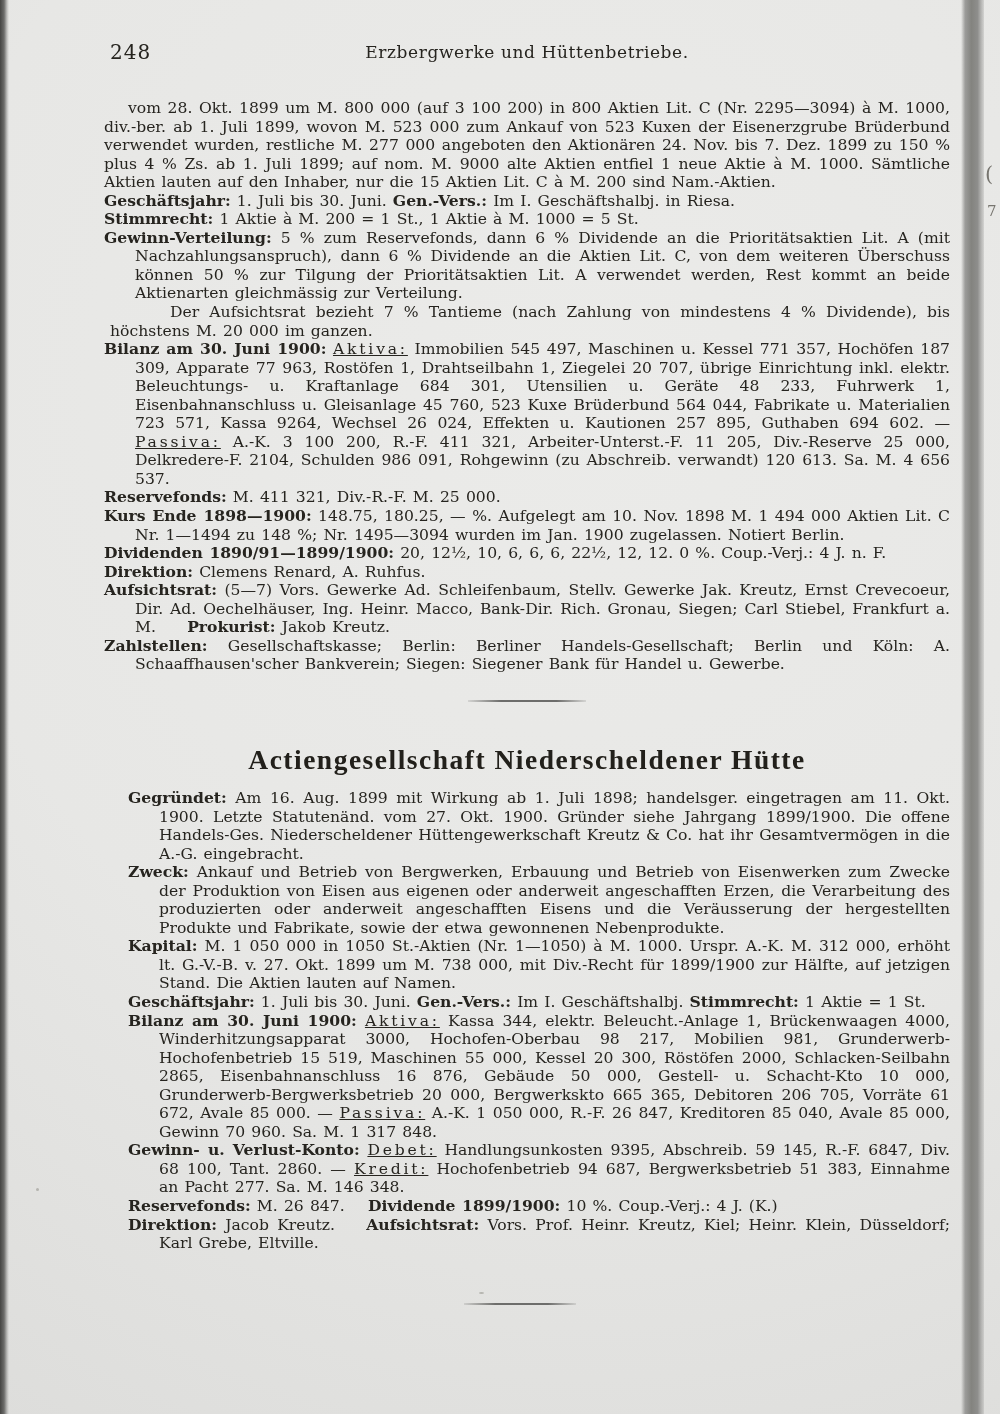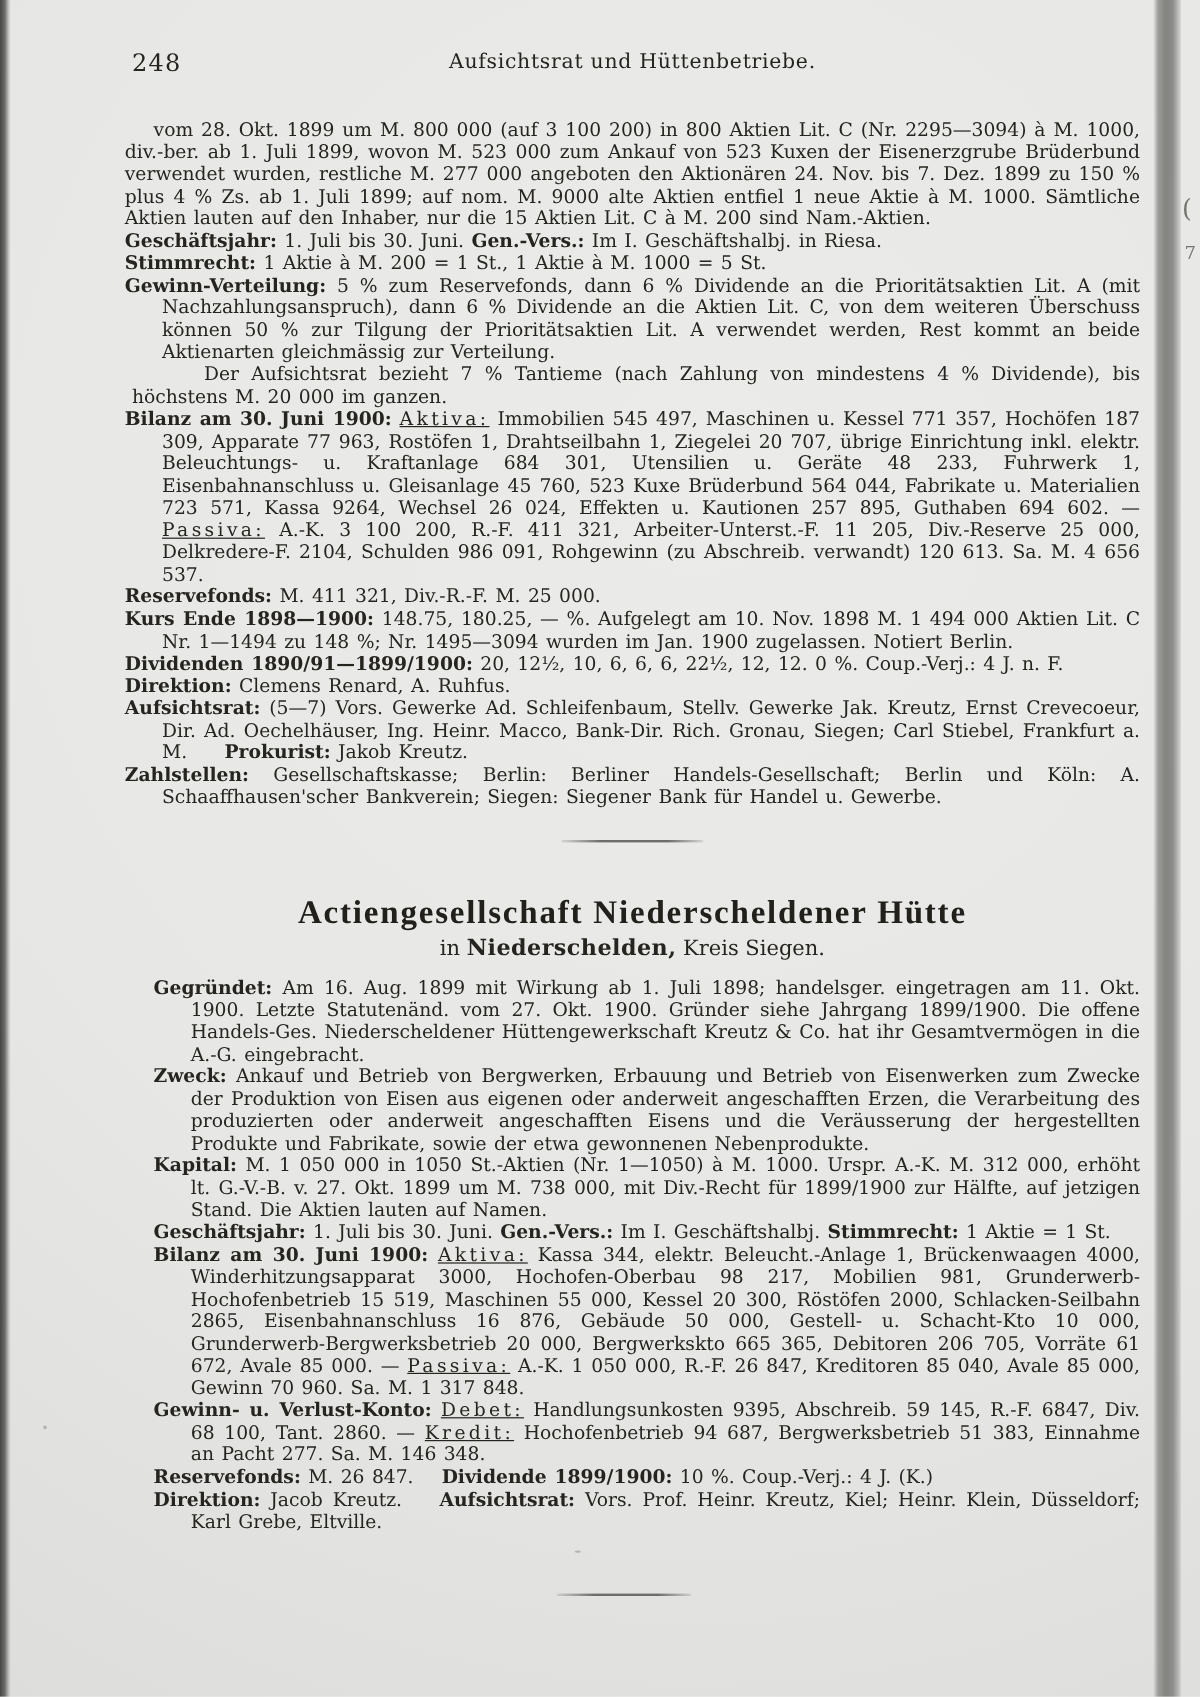--- a/index.html
+++ b/index.html
@@ -46,21 +46,21 @@
 <div class="page">
   <div class="edge-left"></div>
   <div class="gutter"></div>
   <div class="frag frag-paren">(</div>
   <div class="frag frag-seven">7</div>
   <div class="speck" style="left:479px;top:1292px;width:5px;height:2px;"></div>
   <div class="speck" style="left:36px;top:1188px;width:3px;height:3px;"></div>
 
   <div class="header">
     <span class="pagenum">248</span>
-    <span class="runhead">Aufsichtsrat und Hüttenbetriebe.</span>
+    <span class="runhead">Erzbergwerke und Hüttenbetriebe.</span>
   </div>
 
   <div class="column">
     <div>
         <p class="para para-cont"><span class="seg">vom 28. Okt. 1899 um M. 800 000 (auf 3 100 200) in 800 Aktien Lit. C (Nr. 2295—3094) à M. 1000, div.-ber. ab 1. Juli 1899, wovon M. 523 000 zum Ankauf von 523 Kuxen der Eisenerzgrube Brüderbund verwendet wurden, restliche M. 277 000 angeboten den Aktionären 24. Nov. bis 7. Dez. 1899 zu 150 % plus 4 % Zs. ab 1. Juli 1899; auf nom. M. 9000 alte Aktien entfiel 1 neue Aktie à M. 1000.  Sämtliche Aktien lauten auf den Inhaber, nur die 15 Aktien Lit. C à M. 200 sind Nam.-Aktien.</span></p>
         <p class="para para-label"><span class="seg seg-b">Geschäftsjahr:</span><span class="seg"> 1. Juli bis 30. Juni.  </span><span class="seg seg-b">Gen.-Vers.:</span><span class="seg"> Im I. Geschäftshalbj. in Riesa.</span></p>
         <p class="para para-label"><span class="seg seg-b">Stimmrecht:</span><span class="seg"> 1 Aktie à M. 200 = 1 St., 1 Aktie à M. 1000 = 5 St.</span></p>
         <p class="para para-label"><span class="seg seg-b">Gewinn-Verteilung:</span><span class="seg"> 5 % zum Reservefonds, dann 6 % Dividende an die Prioritätsaktien Lit. A (mit Nachzahlungsanspruch), dann 6 % Dividende an die Aktien Lit. C, von dem weiteren Überschuss können 50 % zur Tilgung der Prioritätsaktien Lit. A verwendet werden, Rest kommt an beide Aktienarten gleichmässig zur Verteilung.</span></p>
         <p class="para para-inset"><span class="seg">Der Aufsichtsrat bezieht 7 % Tantieme (nach Zahlung von mindestens 4 % Dividende), bis höchstens M. 20 000 im ganzen.</span></p>
         <p class="para para-label"><span class="seg seg-b">Bilanz am 30. Juni 1900:</span><span class="seg"> </span><span class="seg seg-sp">Aktiva:</span><span class="seg"> Immobilien 545 497, Maschinen u. Kessel 771 357, Hochöfen 187 309, Apparate 77 963, Rostöfen 1, Drahtseilbahn 1, Ziegelei 20 707, übrige Einrichtung inkl. elektr. Beleuchtungs- u. Kraftanlage 684 301, Utensilien u. Geräte 48 233, Fuhrwerk 1, Eisenbahnanschluss u. Gleisanlage 45 760, 523 Kuxe Brüderbund 564 044, Fabrikate u. Materialien 723 571, Kassa 9264, Wechsel 26 024, Effekten u. Kautionen 257 895, Guthaben 694 602. — </span><span class="seg seg-sp">Passiva:</span><span class="seg"> A.-K. 3 100 200, R.-F. 411 321, Arbeiter-Unterst.-F. 11 205, Div.-Reserve 25 000, Delkredere-F. 2104, Schulden 986 091, Rohgewinn (zu Abschreib. verwandt) 120 613.  Sa. M. 4 656 537.</span></p>
@@ -68,21 +68,20 @@
         <p class="para para-label"><span class="seg seg-b">Kurs Ende 1898—1900:</span><span class="seg"> 148.75, 180.25, — %.  Aufgelegt am 10. Nov. 1898 M. 1 494 000 Aktien Lit. C Nr. 1—1494 zu 148 %; Nr. 1495—3094 wurden im Jan. 1900 zugelassen.  Notiert Berlin.</span></p>
         <p class="para para-label"><span class="seg seg-b">Dividenden 1890/91—1899/1900:</span><span class="seg"> 20, 12½, 10, 6, 6, 6, 22½, 12, 12. 0 %.  Coup.-Verj.: 4 J. n. F.</span></p>
         <p class="para para-label"><span class="seg seg-b">Direktion:</span><span class="seg"> Clemens Renard, A. Ruhfus.</span></p>
         <p class="para para-label"><span class="seg seg-b">Aufsichtsrat:</span><span class="seg"> (5—7) Vors. Gewerke Ad. Schleifenbaum, Stellv. Gewerke Jak. Kreutz, Ernst Crevecoeur, Dir. Ad. Oechelhäuser, Ing. Heinr. Macco, Bank-Dir. Rich. Gronau, Siegen; Carl Stiebel, Frankfurt a. M.  </span><span class="seg seg-b">Prokurist:</span><span class="seg"> Jakob Kreutz.</span></p>
         <p class="para para-label"><span class="seg seg-b">Zahlstellen:</span><span class="seg"> Gesellschaftskasse; Berlin: Berliner Handels-Gesellschaft; Berlin und Köln: A. Schaaffhausen'scher Bankverein; Siegen: Siegener Bank für Handel u. Gewerbe.</span></p>
       </div>
 
     <div class="rule"></div>
 
     <h1 class="company-title">Actiengesellschaft Niederscheldener Hütte</h1>
-    <div class="company-loc"><span>in </span><span class="loc-bold">Niederschelden,</span><span> Kreis Siegen.</span></div>
 
     <div class="entry-2">
         <p class="para para-label"><span class="seg seg-b">Gegründet:</span><span class="seg"> Am 16. Aug. 1899 mit Wirkung ab 1. Juli 1898; handelsger. eingetragen am 11. Okt. 1900.  Letzte Statutenänd. vom 27. Okt. 1900.  Gründer siehe Jahrgang 1899/1900. Die offene Handels-Ges. Niederscheldener Hüttengewerkschaft Kreutz &amp; Co. hat ihr Gesamtvermögen in die A.-G. eingebracht.</span></p>
         <p class="para para-label"><span class="seg seg-b">Zweck:</span><span class="seg"> Ankauf und Betrieb von Bergwerken, Erbauung und Betrieb von Eisenwerken zum Zwecke der Produktion von Eisen aus eigenen oder anderweit angeschafften Erzen, die Verarbeitung des produzierten oder anderweit angeschafften Eisens und die Veräusserung der hergestellten Produkte und Fabrikate, sowie der etwa gewonnenen Nebenprodukte.</span></p>
         <p class="para para-label"><span class="seg seg-b">Kapital:</span><span class="seg"> M. 1 050 000 in 1050 St.-Aktien (Nr. 1—1050) à M. 1000.  Urspr. A.-K. M. 312 000, erhöht lt. G.-V.-B. v. 27. Okt. 1899 um M. 738 000, mit Div.-Recht für 1899/1900 zur Hälfte, auf jetzigen Stand.  Die Aktien lauten auf Namen.</span></p>
         <p class="para para-label"><span class="seg seg-b">Geschäftsjahr:</span><span class="seg"> 1. Juli bis 30. Juni.  </span><span class="seg seg-b">Gen.-Vers.:</span><span class="seg"> Im I. Geschäftshalbj.  </span><span class="seg seg-b">Stimmrecht:</span><span class="seg"> 1 Aktie = 1 St.</span></p>
         <p class="para para-label"><span class="seg seg-b">Bilanz am 30. Juni 1900:</span><span class="seg"> </span><span class="seg seg-sp">Aktiva:</span><span class="seg"> Kassa 344, elektr. Beleucht.-Anlage 1, Brückenwaagen 4000, Winderhitzungsapparat 3000, Hochofen-Oberbau 98 217, Mobilien 981, Grunderwerb-Hochofenbetrieb 15 519, Maschinen 55 000, Kessel 20 300, Röstöfen 2000, Schlacken-Seilbahn 2865, Eisenbahnanschluss 16 876, Gebäude 50 000, Gestell- u. Schacht-Kto 10 000, Grunderwerb-Bergwerksbetrieb 20 000, Bergwerkskto 665 365, Debitoren 206 705, Vorräte 61 672, Avale 85 000. — </span><span class="seg seg-sp">Passiva:</span><span class="seg"> A.-K. 1 050 000, R.-F. 26 847, Kreditoren 85 040, Avale 85 000, Gewinn 70 960.  Sa. M. 1 317 848.</span></p>
         <p class="para para-label"><span class="seg seg-b">Gewinn- u. Verlust-Konto:</span><span class="seg"> </span><span class="seg seg-sp">Debet:</span><span class="seg"> Handlungsunkosten 9395, Abschreib. 59 145, R.-F. 6847, Div. 68 100, Tant. 2860. — </span><span class="seg seg-sp">Kredit:</span><span class="seg"> Hochofenbetrieb 94 687, Bergwerksbetrieb 51 383, Einnahme an Pacht 277.  Sa. M. 146 348.</span></p>
         <p class="para para-label"><span class="seg seg-b">Reservefonds:</span><span class="seg"> M. 26 847.  </span><span class="seg seg-b">Dividende 1899/1900:</span><span class="seg"> 10 %.  Coup.-Verj.: 4 J. (K.)</span></p>
         <p class="para para-label"><span class="seg seg-b">Direktion:</span><span class="seg"> Jacob Kreutz.  </span><span class="seg seg-b">Aufsichtsrat:</span><span class="seg"> Vors. Prof. Heinr. Kreutz, Kiel; Heinr. Klein, Düsseldorf; Karl Grebe, Eltville.</span></p>

